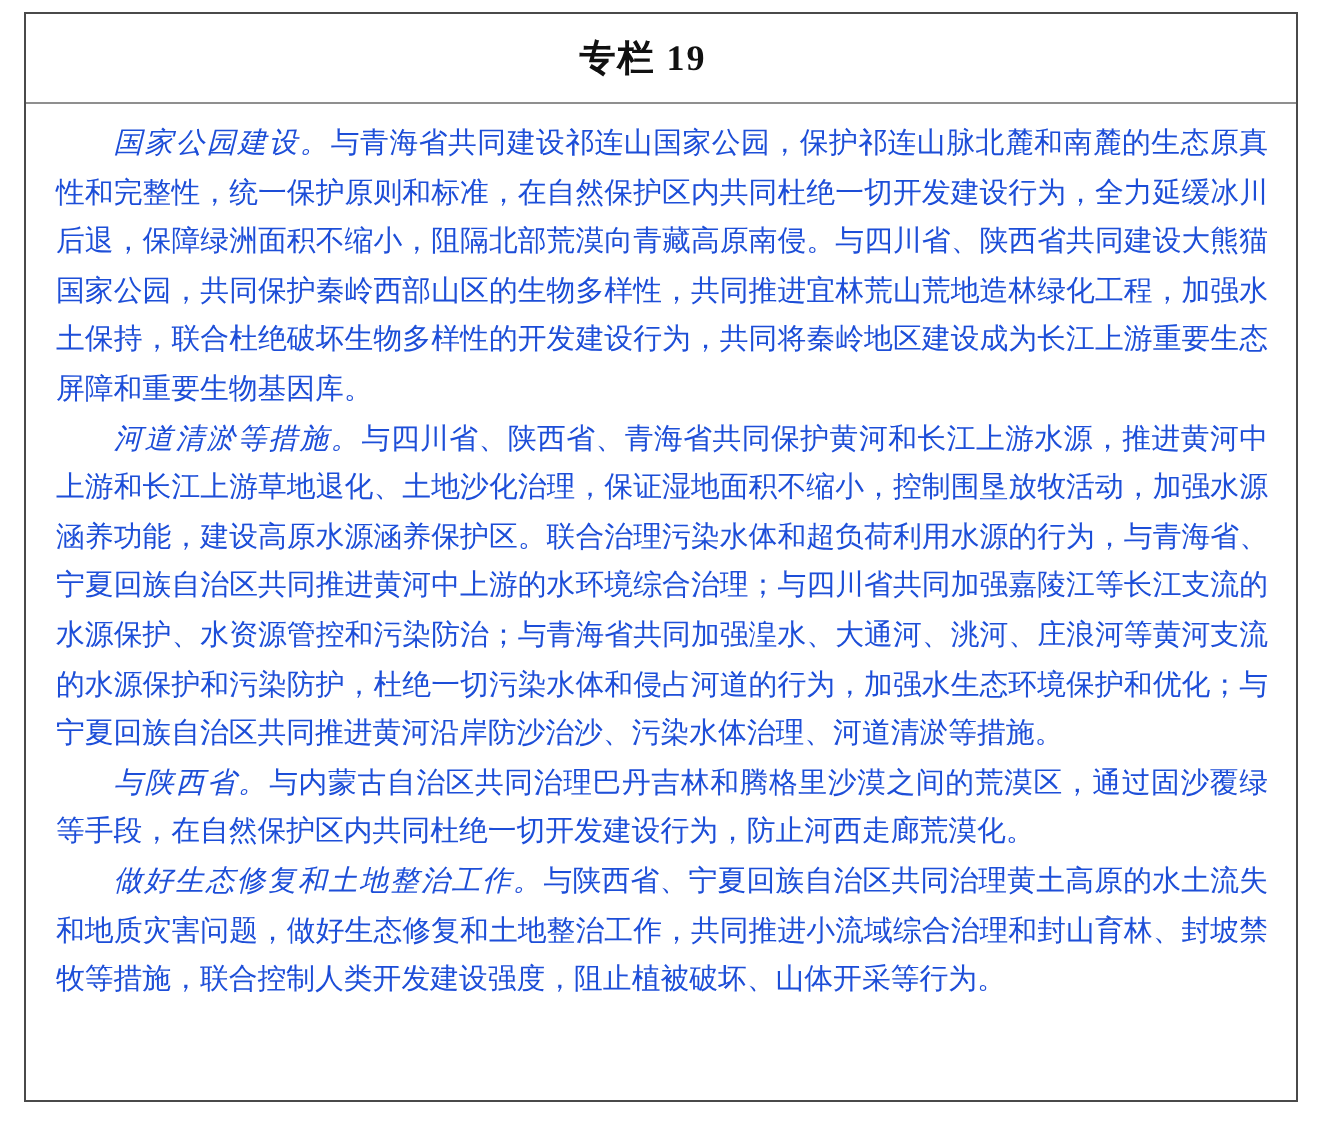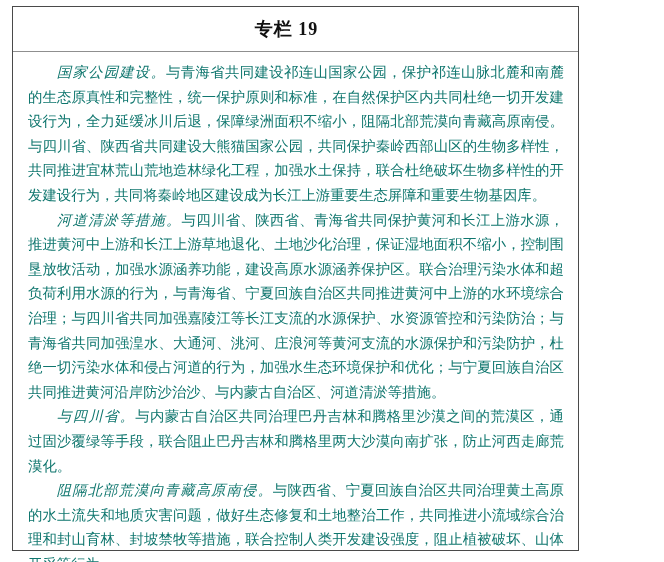--- a/index.html
+++ b/index.html
@@ -14,21 +14,21 @@
   .stage {
     position: relative;
     width: 664px;
     height: 562px;
     background: #ffffff;
   }
   .column-box {
     position: absolute;
     left: 12px;
     top: 6px;
-    width: 567px;
+    width: 637px;
     height: 545px;
     border: 1.5px solid #4a4a4a;
     box-sizing: border-box;
     background: #ffffff;
   }
   .title-row {
     height: 45px;
     display: flex;
     align-items: center;
     justify-content: center;
@@ -41,21 +41,21 @@
   }
   .title-gap {
     display: inline-block;
     width: 18px;
   }
   .box-body {
     padding: 8px 14px 0 15px;
     font-size: 14.4px;
     line-height: 24.6px;
     text-align: justify;
-    color: #0f766e;
+    color: #1d4ed8;
   }
   .box-body p {
     margin: 0;
     padding: 0;
     text-indent: 2em;
   }
   .lead {
     font-style: italic;      
     letter-spacing: 0.06em;
   }
@@ -69,24 +69,24 @@
     <div class="title-row">
       <span>专栏 19</span>
       <span class="title-gap"></span>
     </div>
 
     <div class="box-body">
       <p>
         <span class="lead">国家公园建设。</span><span>与青海省共同建设祁连山国家公园，保护祁连山脉北麓和南麓的生态原真性和完整性，统一保护原则和标准，在自然保护区内共同杜绝一切开发建设行为，全力延缓冰川后退，保障绿洲面积不缩小，阻隔北部荒漠向青藏高原南侵。与四川省、陕西省共同建设大熊猫国家公园，共同保护秦岭西部山区的生物多样性，共同推进宜林荒山荒地造林绿化工程，加强水土保持，联合杜绝破坏生物多样性的开发建设行为，共同将秦岭地区建设成为长江上游重要生态屏障和重要生物基因库。</span>
       </p>
       <p>
-        <span class="lead">河道清淤等措施。</span><span>与四川省、陕西省、青海省共同保护黄河和长江上游水源，推进黄河中上游和长江上游草地退化、土地沙化治理，保证湿地面积不缩小，控制围垦放牧活动，加强水源涵养功能，建设高原水源涵养保护区。联合治理污染水体和超负荷利用水源的行为，与青海省、宁夏回族自治区共同推进黄河中上游的水环境综合治理；与四川省共同加强嘉陵江等长江支流的水源保护、水资源管控和污染防治；与青海省共同加强湟水、大通河、洮河、庄浪河等黄河支流的水源保护和污染防护，杜绝一切污染水体和侵占河道的行为，加强水生态环境保护和优化；与宁夏回族自治区共同推进黄河沿岸防沙治沙、与内蒙古自治区、河道清淤等措施。</span>
+        <span class="lead">河道清淤等措施。</span><span>与四川省、陕西省、青海省共同保护黄河和长江上游水源，推进黄河中上游和长江上游草地退化、土地沙化治理，保证湿地面积不缩小，控制围垦放牧活动，加强水源涵养功能，建设高原水源涵养保护区。联合治理污染水体和超负荷利用水源的行为，与青海省、宁夏回族自治区共同推进黄河中上游的水环境综合治理；与四川省共同加强嘉陵江等长江支流的水源保护、水资源管控和污染防治；与青海省共同加强湟水、大通河、洮河、庄浪河等黄河支流的水源保护和污染防护，杜绝一切污染水体和侵占河道的行为，加强水生态环境保护和优化；与宁夏回族自治区共同推进黄河沿岸防沙治沙、污染水体治理、河道清淤等措施。</span>
       </p>
       <p>
-        <span class="lead">与四川省。</span><span>与内蒙古自治区共同治理巴丹吉林和腾格里沙漠之间的荒漠区，通过固沙覆绿等手段，联合阻止巴丹吉林和腾格里两大沙漠向南扩张，防止河西走廊荒漠化。</span>
+        <span class="lead">与陕西省。</span><span>与内蒙古自治区共同治理巴丹吉林和腾格里沙漠之间的荒漠区，通过固沙覆绿等手段，在自然保护区内共同杜绝一切开发建设行为，防止河西走廊荒漠化。</span>
       </p>
       <p>
-        <span class="lead">阻隔北部荒漠向青藏高原南侵。</span><span>与陕西省、宁夏回族自治区共同治理黄土高原的水土流失和地质灾害问题，做好生态修复和土地整治工作，共同推进小流域综合治理和封山育林、封坡禁牧等措施，联合控制人类开发建设强度，阻止植被破坏、山体开采等行为。</span>
+        <span class="lead">做好生态修复和土地整治工作。</span><span>与陕西省、宁夏回族自治区共同治理黄土高原的水土流失和地质灾害问题，做好生态修复和土地整治工作，共同推进小流域综合治理和封山育林、封坡禁牧等措施，联合控制人类开发建设强度，阻止植被破坏、山体开采等行为。</span>
       </p>
     </div>
 
   </div>
 </div>
 
 </body></html>

